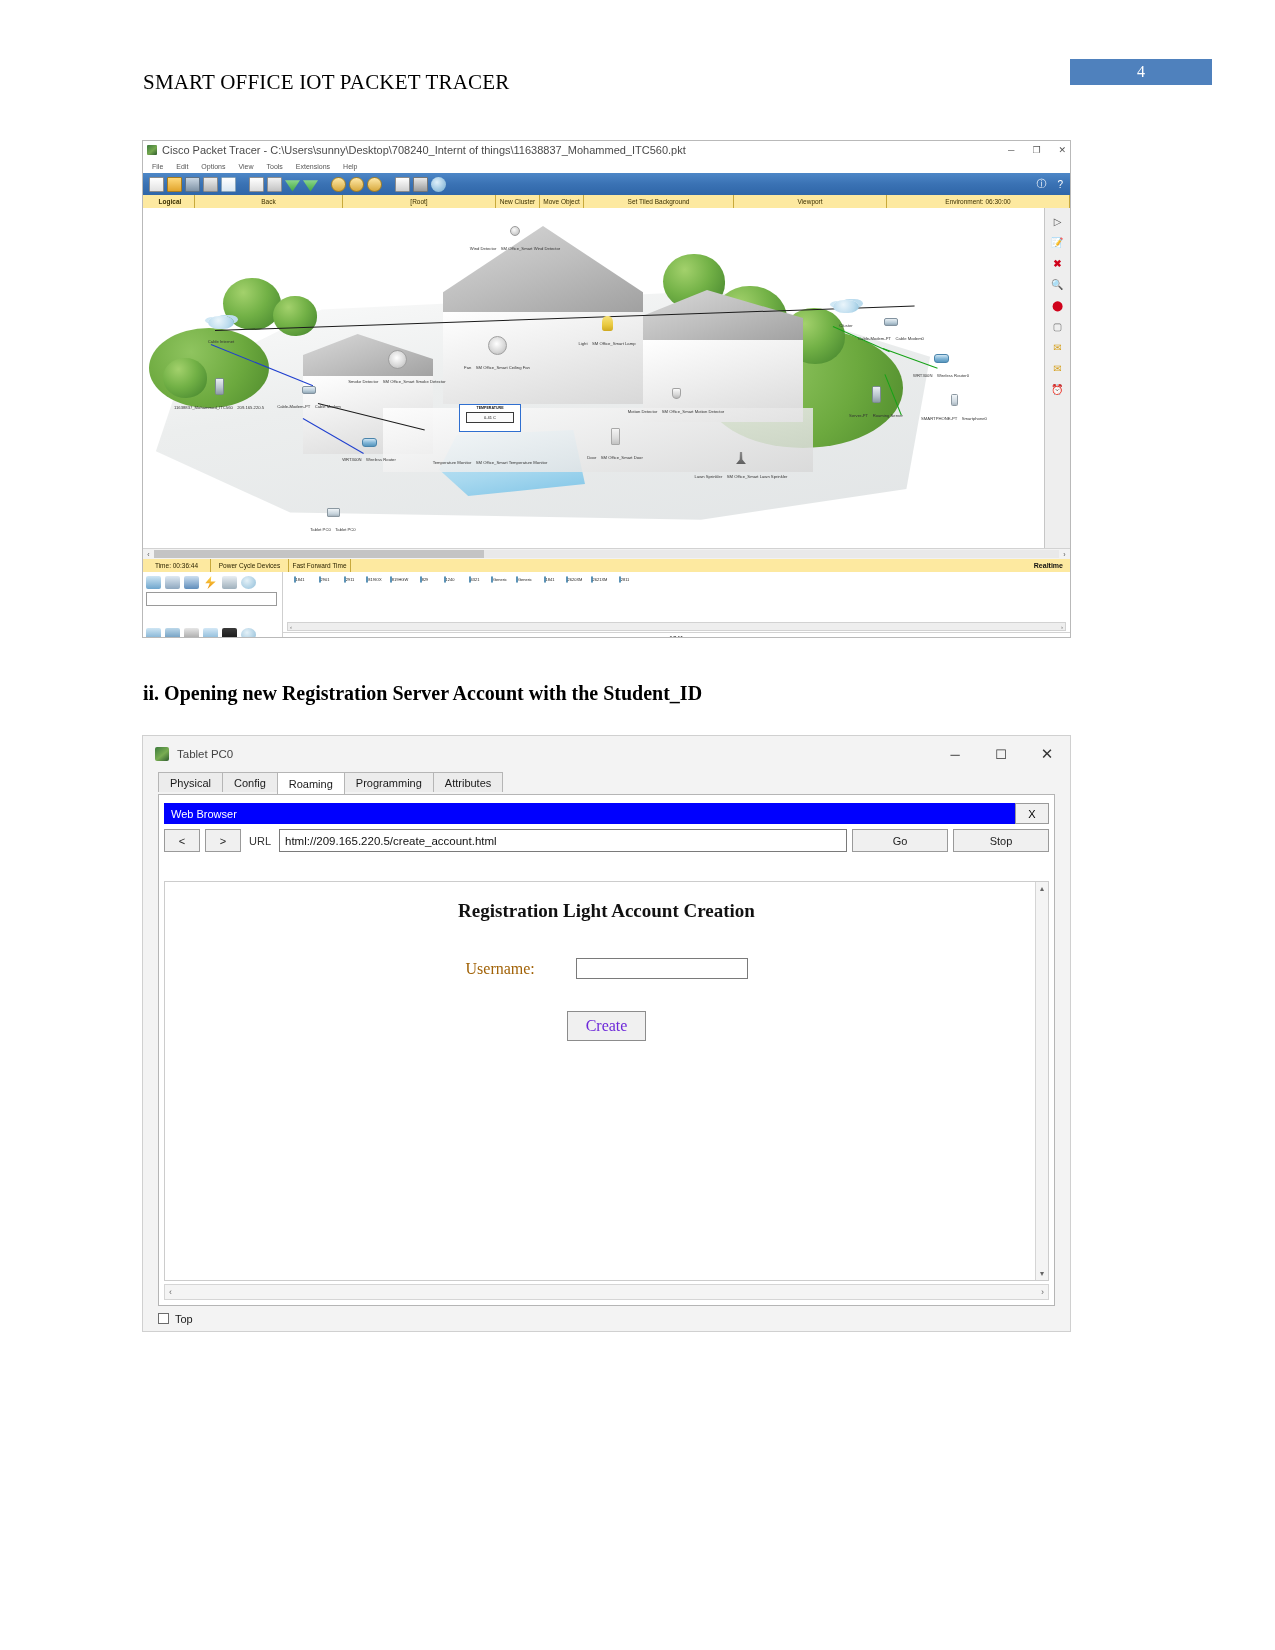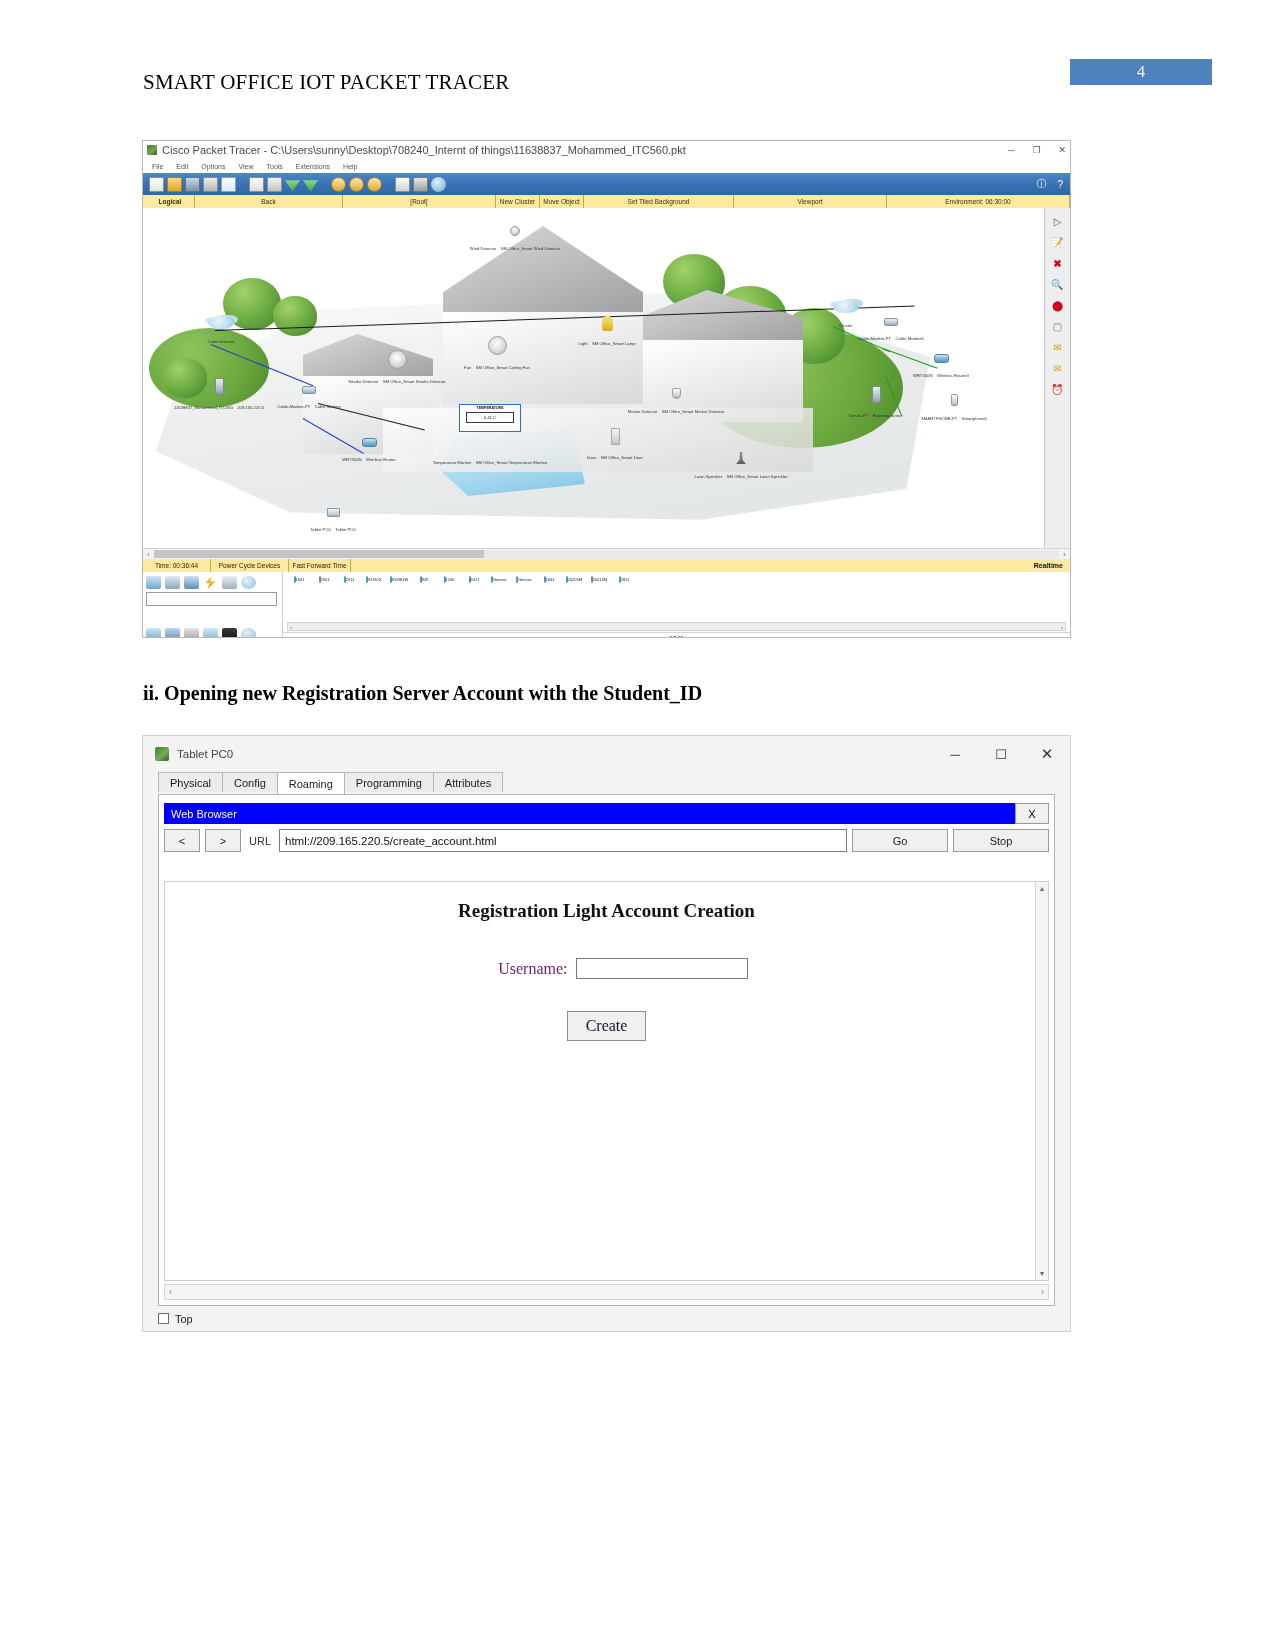--- a/index.html
+++ b/index.html
@@ -346,30 +346,30 @@
   .page-h1 {
     text-align:center; margin-top:18px;
     font-family:"Liberation Serif", serif;
     font-size:19px; font-weight:bold; color:#111;
   }
   .form-rows { margin-top:36px; }
   .form-row {
     display:flex; align-items:center; justify-content:center; margin-bottom:9px;
   }
   .form-label {
-    width:110px; text-align:right; padding-right:8px;
-    font-family:"Liberation Serif", serif; font-size:16px; color:#701a75;
+    width:110px; padding-right:8px;
+    font-family:"Liberation Serif", serif; font-size:16px; color:#a16207;
   }
   .form-input {
     width:172px; height:21px; background:#ffffff; border:1px solid #7a7a7a;
   }
   .create-wrap { display:flex; justify-content:center; margin-top:32px; }
   .create-btn {
     padding:5px 18px; background:#f0f0f0; border:1px solid #8c8c8c;
-    font-family:"Liberation Serif", serif; font-size:16px; color:#0f172a;
+    font-family:"Liberation Serif", serif; font-size:16px; color:#6d28d9;
   }
   .page-vscroll {
     position:absolute; right:0; top:0; width:13px; bottom:0;
     background:#f4f4f4; border-left:1px solid #d5d5d5;
     display:flex; flex-direction:column; justify-content:space-between; align-items:center;
     font-size:8px; color:#666; padding:2px 0;
   }
   .page-hscroll {
     position:absolute; left:5px; right:5px; bottom:5px; height:16px;
     background:#f4f4f4; border:1px solid #d5d5d5;

